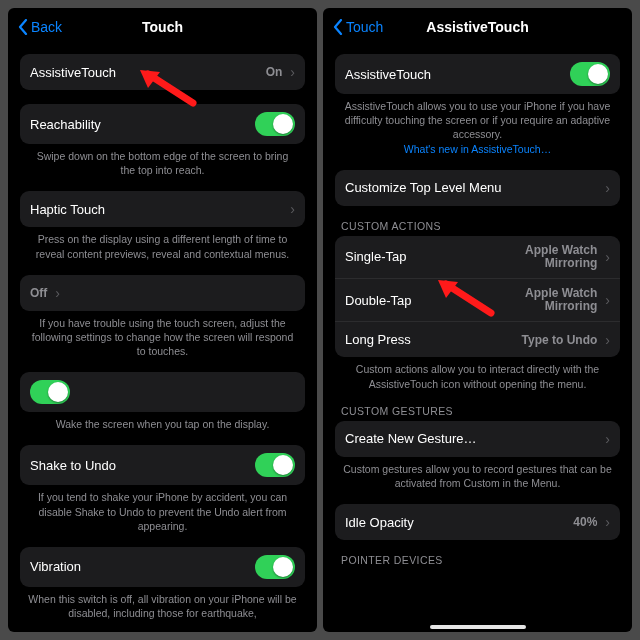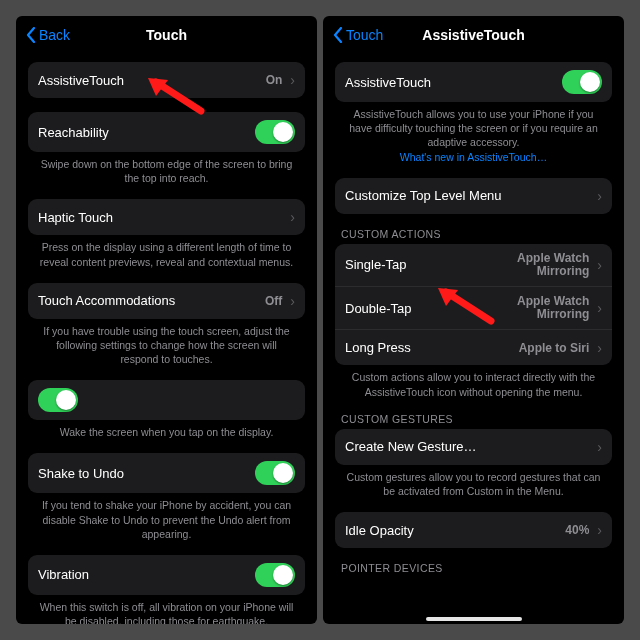--- a/index.html
+++ b/index.html
@@ -18,21 +18,21 @@
     background: #3a3a3a;
     font-family: -apple-system, "Helvetica Neue", Arial, sans-serif;
     font-size: 13px;
   }
   .canvas {
     width: 640px;
     height: 640px;
     background: #4a4a4a;
     display: flex;
     gap: 6px;
-    padding: 16px;
+    padding: 8px;
   }
   .phone {
     flex: 1 1 0;
     background: var(--bg);
     border-radius: 6px;
     overflow: hidden;
     display: flex;
     flex-direction: column;
     position: relative;
   }
@@ -189,21 +189,20 @@
             <span class="label">Haptic Touch</span>
             <span class="chevron">›</span>
           </div>
         </div>
         <div class="footer">Press on the display using a different length of time to reveal content previews, reveal and contextual menus.</div>
       </div>
 
       <div class="group">
         <div class="group-body">
           <div class="row">
-            <span class="label">Touch Accommodations</span>
             <span class="value">Off</span>
             <span class="chevron">›</span>
           </div>
         </div>
         <div class="footer">If you have trouble using the touch screen, adjust the following settings to change how the screen will respond to touches.</div>
       </div>
 
       <div class="group">
         <div class="group-body">
           <div class="row">
@@ -288,21 +287,21 @@
             <span class="chevron">›</span>
           </div>
           <div class="row">
             <span class="label">Double-Tap</span>
             <span class="value twoline" style="white-space:pre-line;">Apple Watch
 Mirroring</span>
             <span class="chevron">›</span>
           </div>
           <div class="row">
             <span class="label">Long Press</span>
-            <span class="value">Apple to Siri</span>
+            <span class="value">Type to Undo</span>
             <span class="chevron">›</span>
           </div>
         </div>
         <div class="footer">Custom actions allow you to interact directly with the AssistiveTouch icon without opening the menu.</div>
       </div>
 
       <div class="group">
         <div class="group-header">CUSTOM GESTURES</div>
         <div class="group-body">
           <div class="row">

